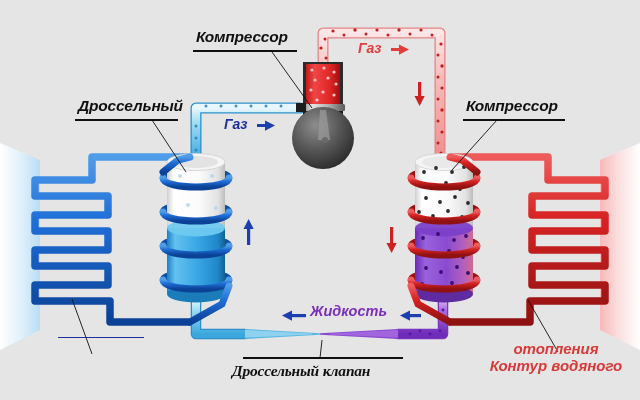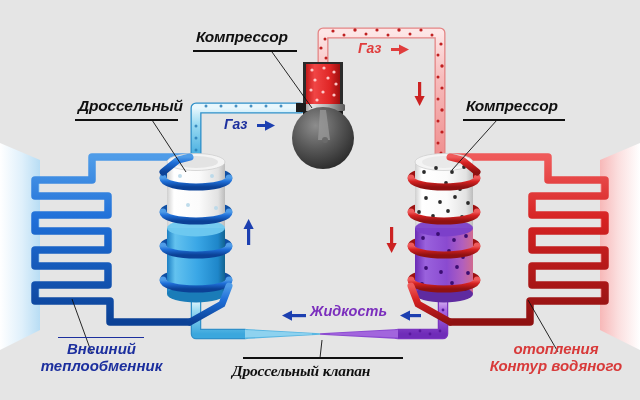--- a/index.html
+++ b/index.html
@@ -413,24 +413,20 @@
   <div class="lbl lbl-black" style="left:78px; top:97px;">Дроссельный</div>
   <div class="rule" style="left:75px; top:119px; width:103px;"></div>
 
   <div class="lbl lbl-black" style="left:466px; top:97px;">Компрессор</div>
   <div class="rule" style="left:463px; top:119px; width:102px;"></div>
 
   <div class="rule" style="left:243px; top:357px; width:160px;"></div>
   <div class="lbl lbl-black" style="left:232px; top:362px;font-family:Liberation Serif, serif;">Дроссельный клапан</div>
 
   <div class="rule rule-blue" style="left:58px; top:337px; width:86px;"></div>
-  <div class="lbl lbl-blue centered" style="left:14px; top:341px; width:175px;">
-    <div>Внешний</div>
-    <div>теплообменник</div>
-  </div>
 
   <div class="lbl lbl-red centered" style="left:472px; top:341px; width:168px;">
     <div>отопления</div>
     <div>Контур водяного</div>
   </div>
 
   <div class="lbl lbl-gas-blue" style="left:224px; top:117px;">Газ</div>
   <svg class="layer" viewBox="0 0 640 400" style="pointer-events:none">
     <g>
       <rect x="257" y="124" width="13" height="3" fill="#1c3fb0"></rect>

